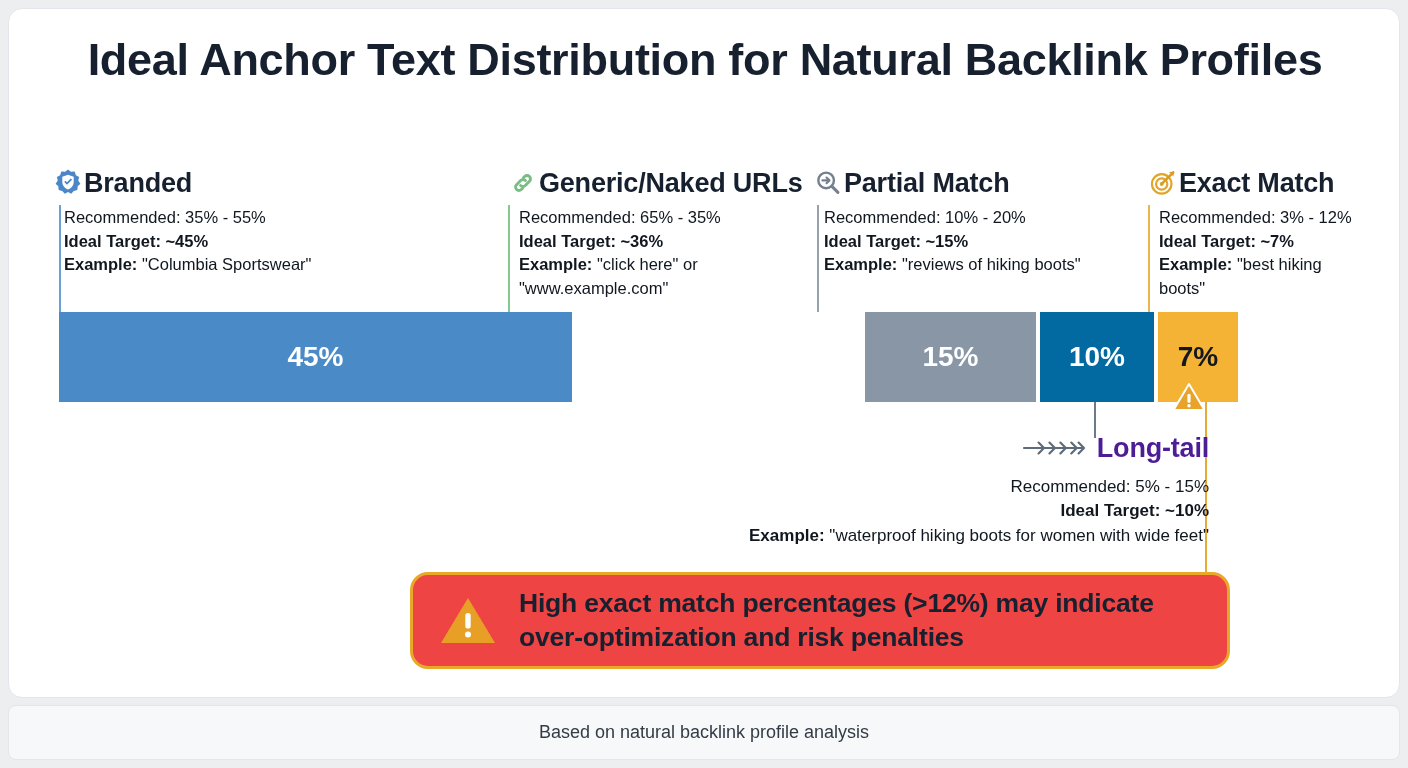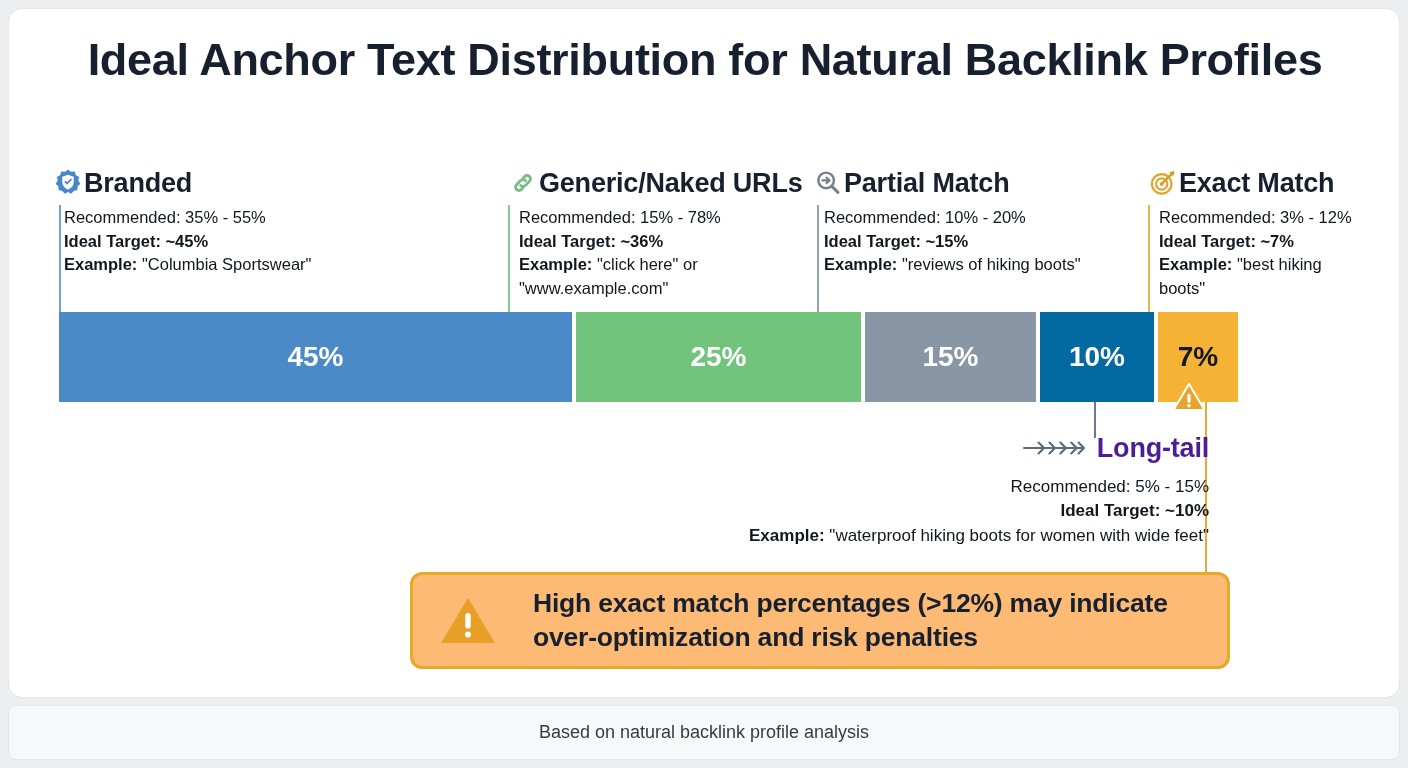--- a/index.html
+++ b/index.html
@@ -193,27 +193,27 @@
     background: #e8aa36;
   }
 
   
   .callout {
     position: absolute;
     left: 401px;
     top: 563px;
     width: 820px;
     height: 97px;
-    background: #fdba74;
+    background: #ef4444;
     border: 3px solid #e8a828;
-    border-radius: 12px;
-    box-sizing: border-box;
-    display: flex;
-    align-items: center;
-    gap: 36px;
+    border-radius: 18px;
+    box-sizing: border-box;
+    display: flex;
+    align-items: center;
+    gap: 22px;
     padding: 0 26px;
   }
   .callout-icon { width: 58px; height: 52px; flex: none; display: block; }
   .callout-text {
     font-size: 26.5px;
     font-weight: 700;
     line-height: 1.25;
     color: #16202e;
     letter-spacing: -0.2px;
   }
@@ -253,21 +253,21 @@
           <svg class="cat-icon" viewBox="0 0 32 32">
             <g fill="none" stroke="#79bd84" stroke-width="3.1" stroke-linecap="round">
               <path d="M13.4 18.6c1.4 1.4 3.7 1.4 5.1 0l4.4-4.4c1.4-1.4 1.4-3.7 0-5.1s-3.7-1.4-5.1 0l-1.4 1.4"></path>
               <path d="M18.6 13.4c-1.4-1.4-3.7-1.4-5.1 0l-4.4 4.4c-1.4 1.4-1.4 3.7 0 5.1s3.7 1.4 5.1 0l1.4-1.4"></path>
             </g>
           </svg>
           <div class="cat-name">Generic/Naked URLs</div>
         </div>
         <div class="cat-body">
           <div class="ln"><span>Recommended:</span>
-            <span>15% - 78%</span></div>
+            <span>65% - 35%</span></div>
           <div class="ln"><b>Ideal Target:</b>
             <b>~36%</b></div>
           <div class="wrapln" style="max-width:270px;"><b>Example:</b>
             <span>"click here" or "www.example.com"</span></div>
         </div>
       </div>
 
       <div class="cat" style="left:760px; width:335px;">
         <div class="cat-head">
           <svg class="cat-icon" viewBox="0 0 32 32">
@@ -310,23 +310,20 @@
     </div>
 
     <div class="rule" style="left:50px;  background:#6aa2d4;"></div>
     <div class="rule" style="left:499px; background:#84c98d;"></div>
     <div class="rule" style="left:808px; background:#95a2b0;"></div>
     <div class="rule" style="left:1139px; background:#e8b64a;"></div>
 
     <div class="bar">
       <div class="seg" style="left:0px; width:513px; background:#4a8ac7;">
         <span class="seg-label">45%</span>
-      </div>
-      <div class="seg" style="left:517px; width:285px; background:#72c47c;">
-        <span class="seg-label">25%</span>
       </div>
       <div class="seg" style="left:806px; width:171px; background:#8896a6;">
         <span class="seg-label">15%</span>
       </div>
       <div class="seg" style="left:981px; width:114px; background:#0369a1;">
         <span class="seg-label">10%</span>
       </div>
       <div class="seg dark" style="left:1099px; width:80px; background:#f5b335;">
         <span class="seg-label">7%</span>
       </div>

